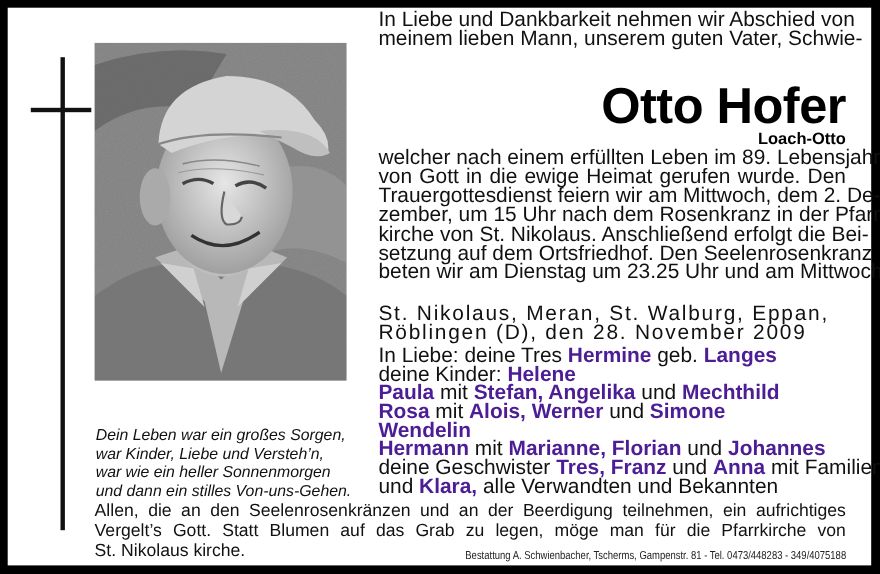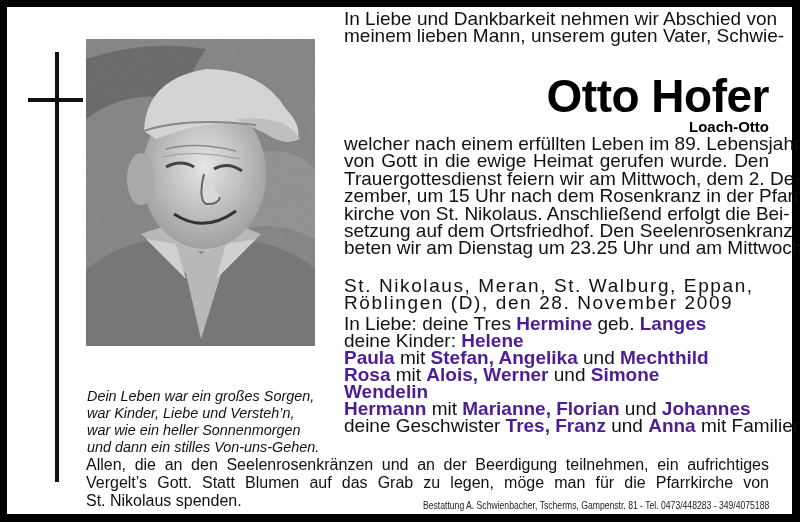--- a/index.html
+++ b/index.html
@@ -126,22 +126,23 @@
   </div>
 
   <div class="abs col family" id="family">
       <div><span>In Liebe: deine Tres </span><b>Hermine</b><span> geb. </span><b>Langes</b></div>
       <div><span>deine Kinder: </span><b>Helene</b></div>
       <div><b>Paula</b><span> mit </span><b>Stefan, Angelika</b><span> und </span><b>Mechthild</b></div>
       <div><b>Rosa</b><span> mit </span><b>Alois, Werner</b><span> und </span><b>Simone</b></div>
       <div><b>Wendelin</b></div>
       <div><b>Hermann</b><span> mit </span><b>Marianne, Florian</b><span> und </span><b>Johannes</b></div>
       <div><span>deine Geschwister </span><b>Tres, Franz</b><span> und </span><b>Anna</b><span> mit Familien</span></div>
+      <div><span>und </span><b>Klara,</b><span> alle Verwandten und Bekannten</span></div>
     </div>
 
   <div class="abs closing">
     <span class="jl">Allen, die an den Seelenrosenkränzen und an der Beerdigung teilnehmen, ein aufrichtiges</span>
     <span class="jl">Vergelt’s Gott. Statt Blumen auf das Grab zu legen, möge man für die Pfarrkirche von</span>
-    <span class="jl last">St. Nikolaus spenden.</span>
+    <span class="jl last">St. Nikolaus kirche.</span>
   </div>
 
   <div class="abs footer">Bestattung A. Schwienbacher, Tscherms, Gampenstr. 81 - Tel. 0473/448283 - 349/4075188</div>
 </div>
 
 </body></html>

